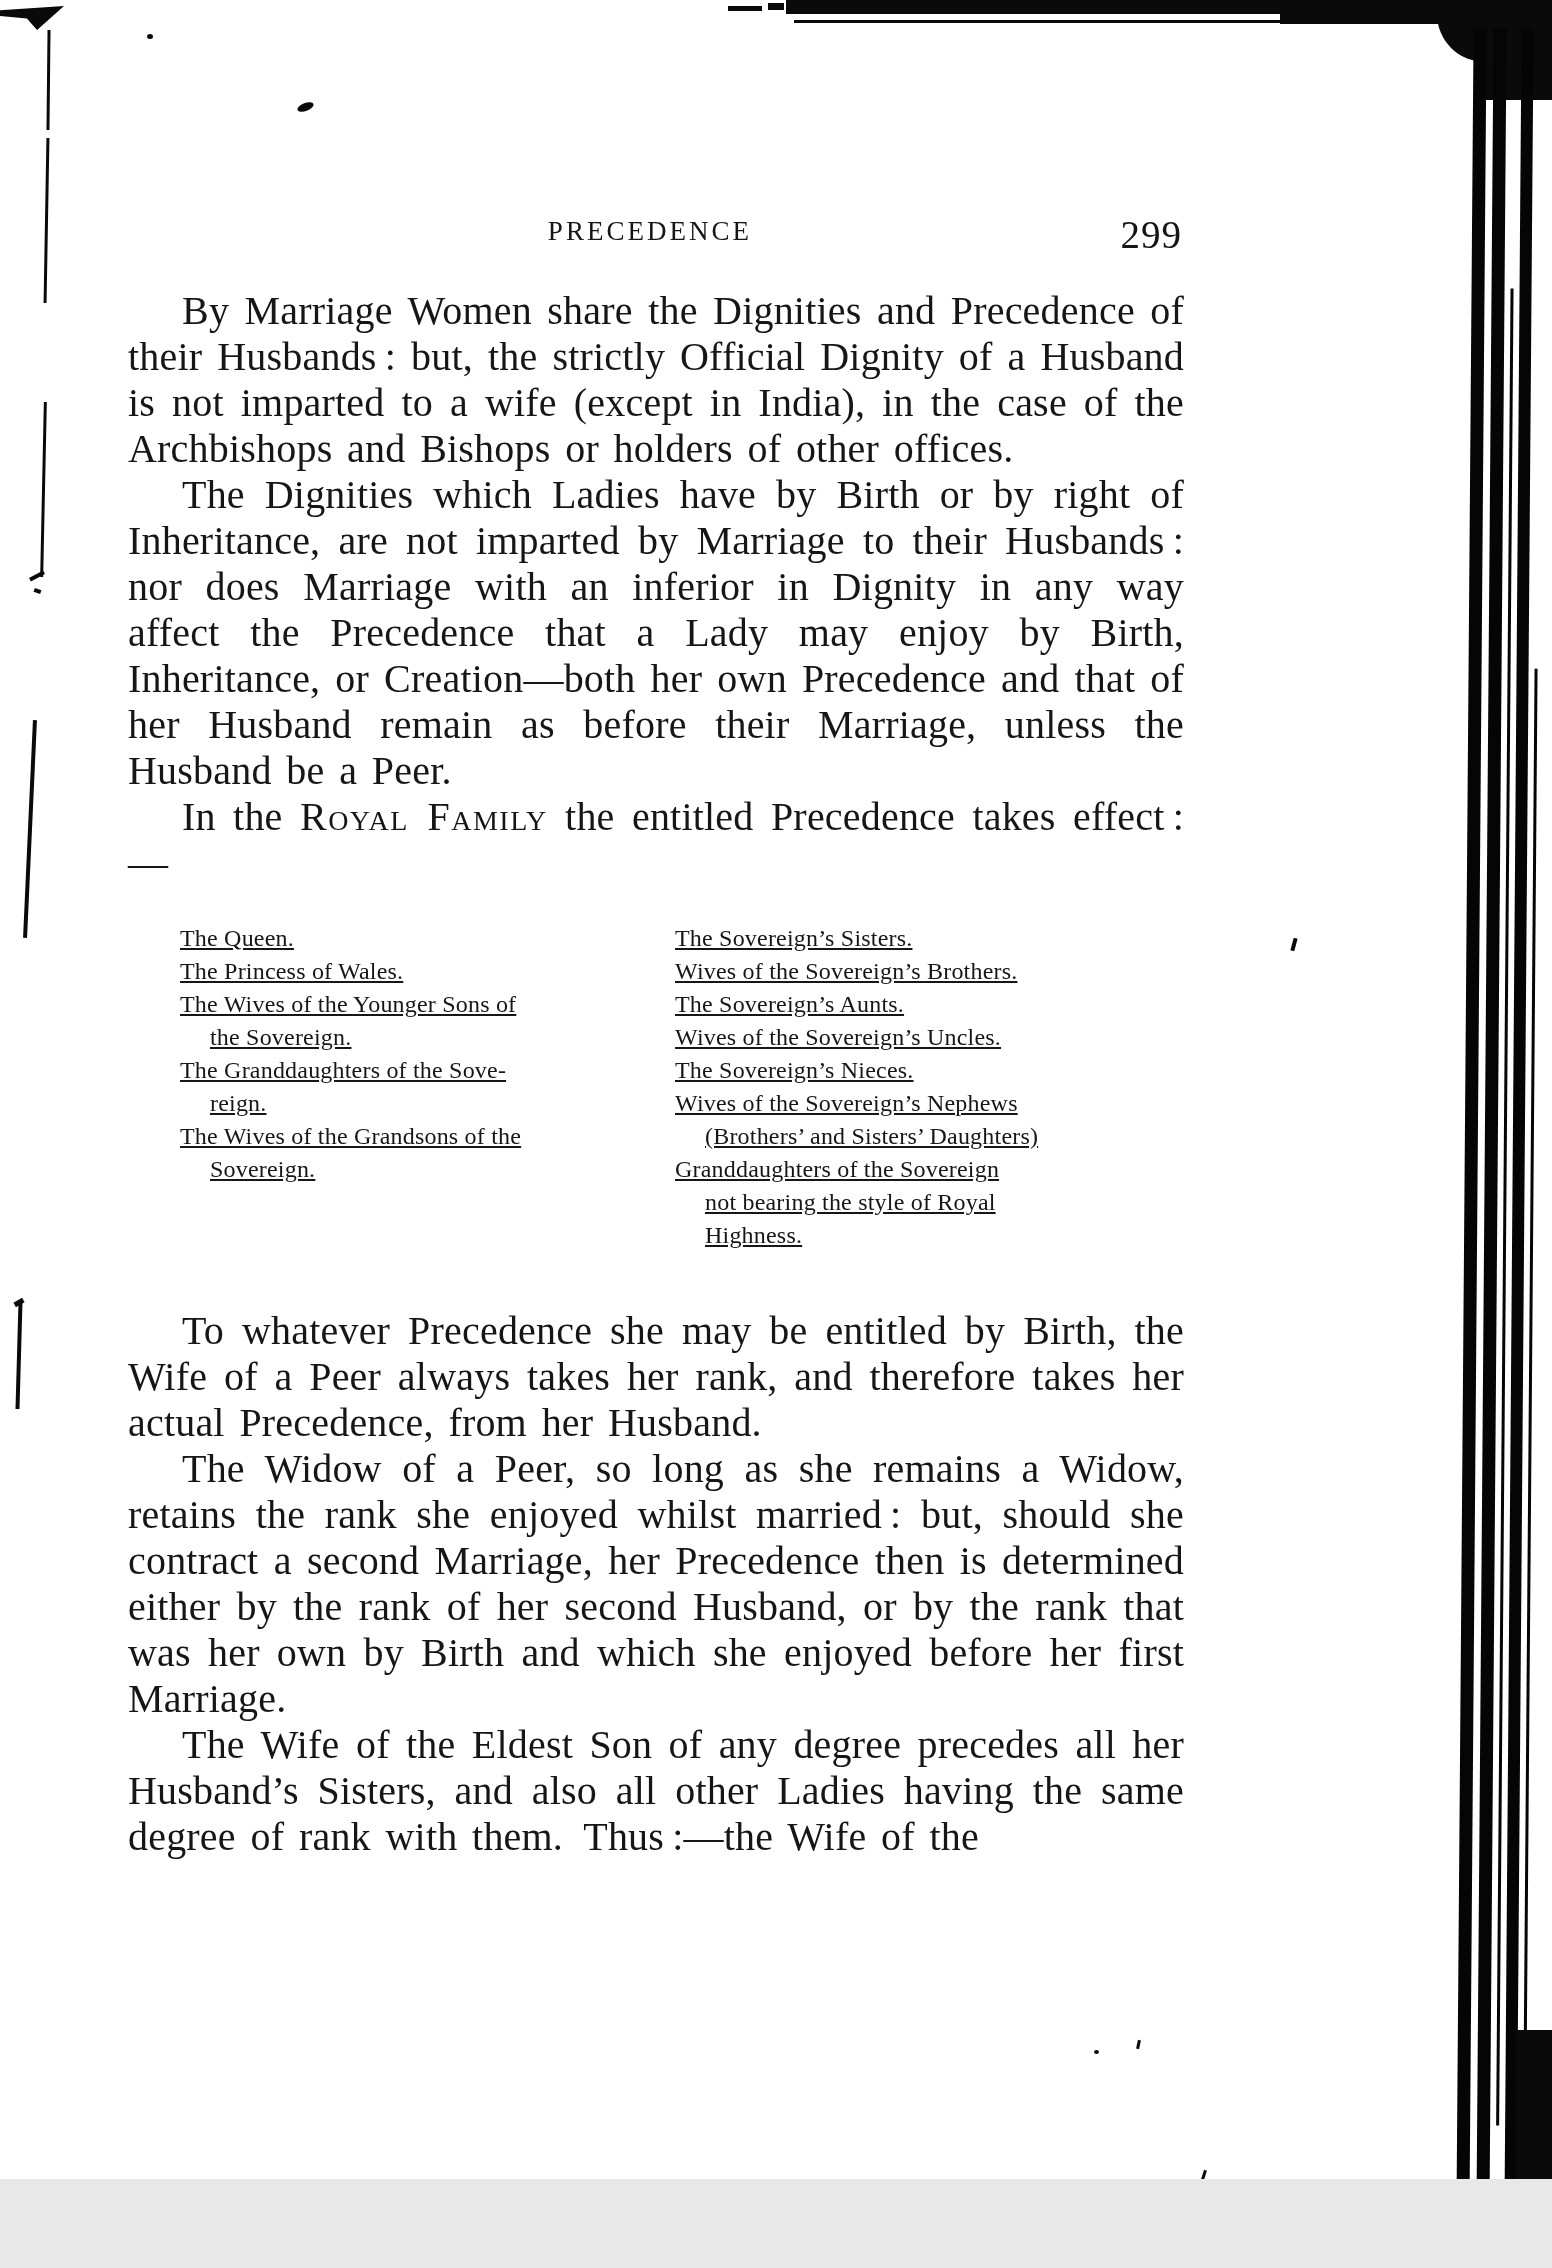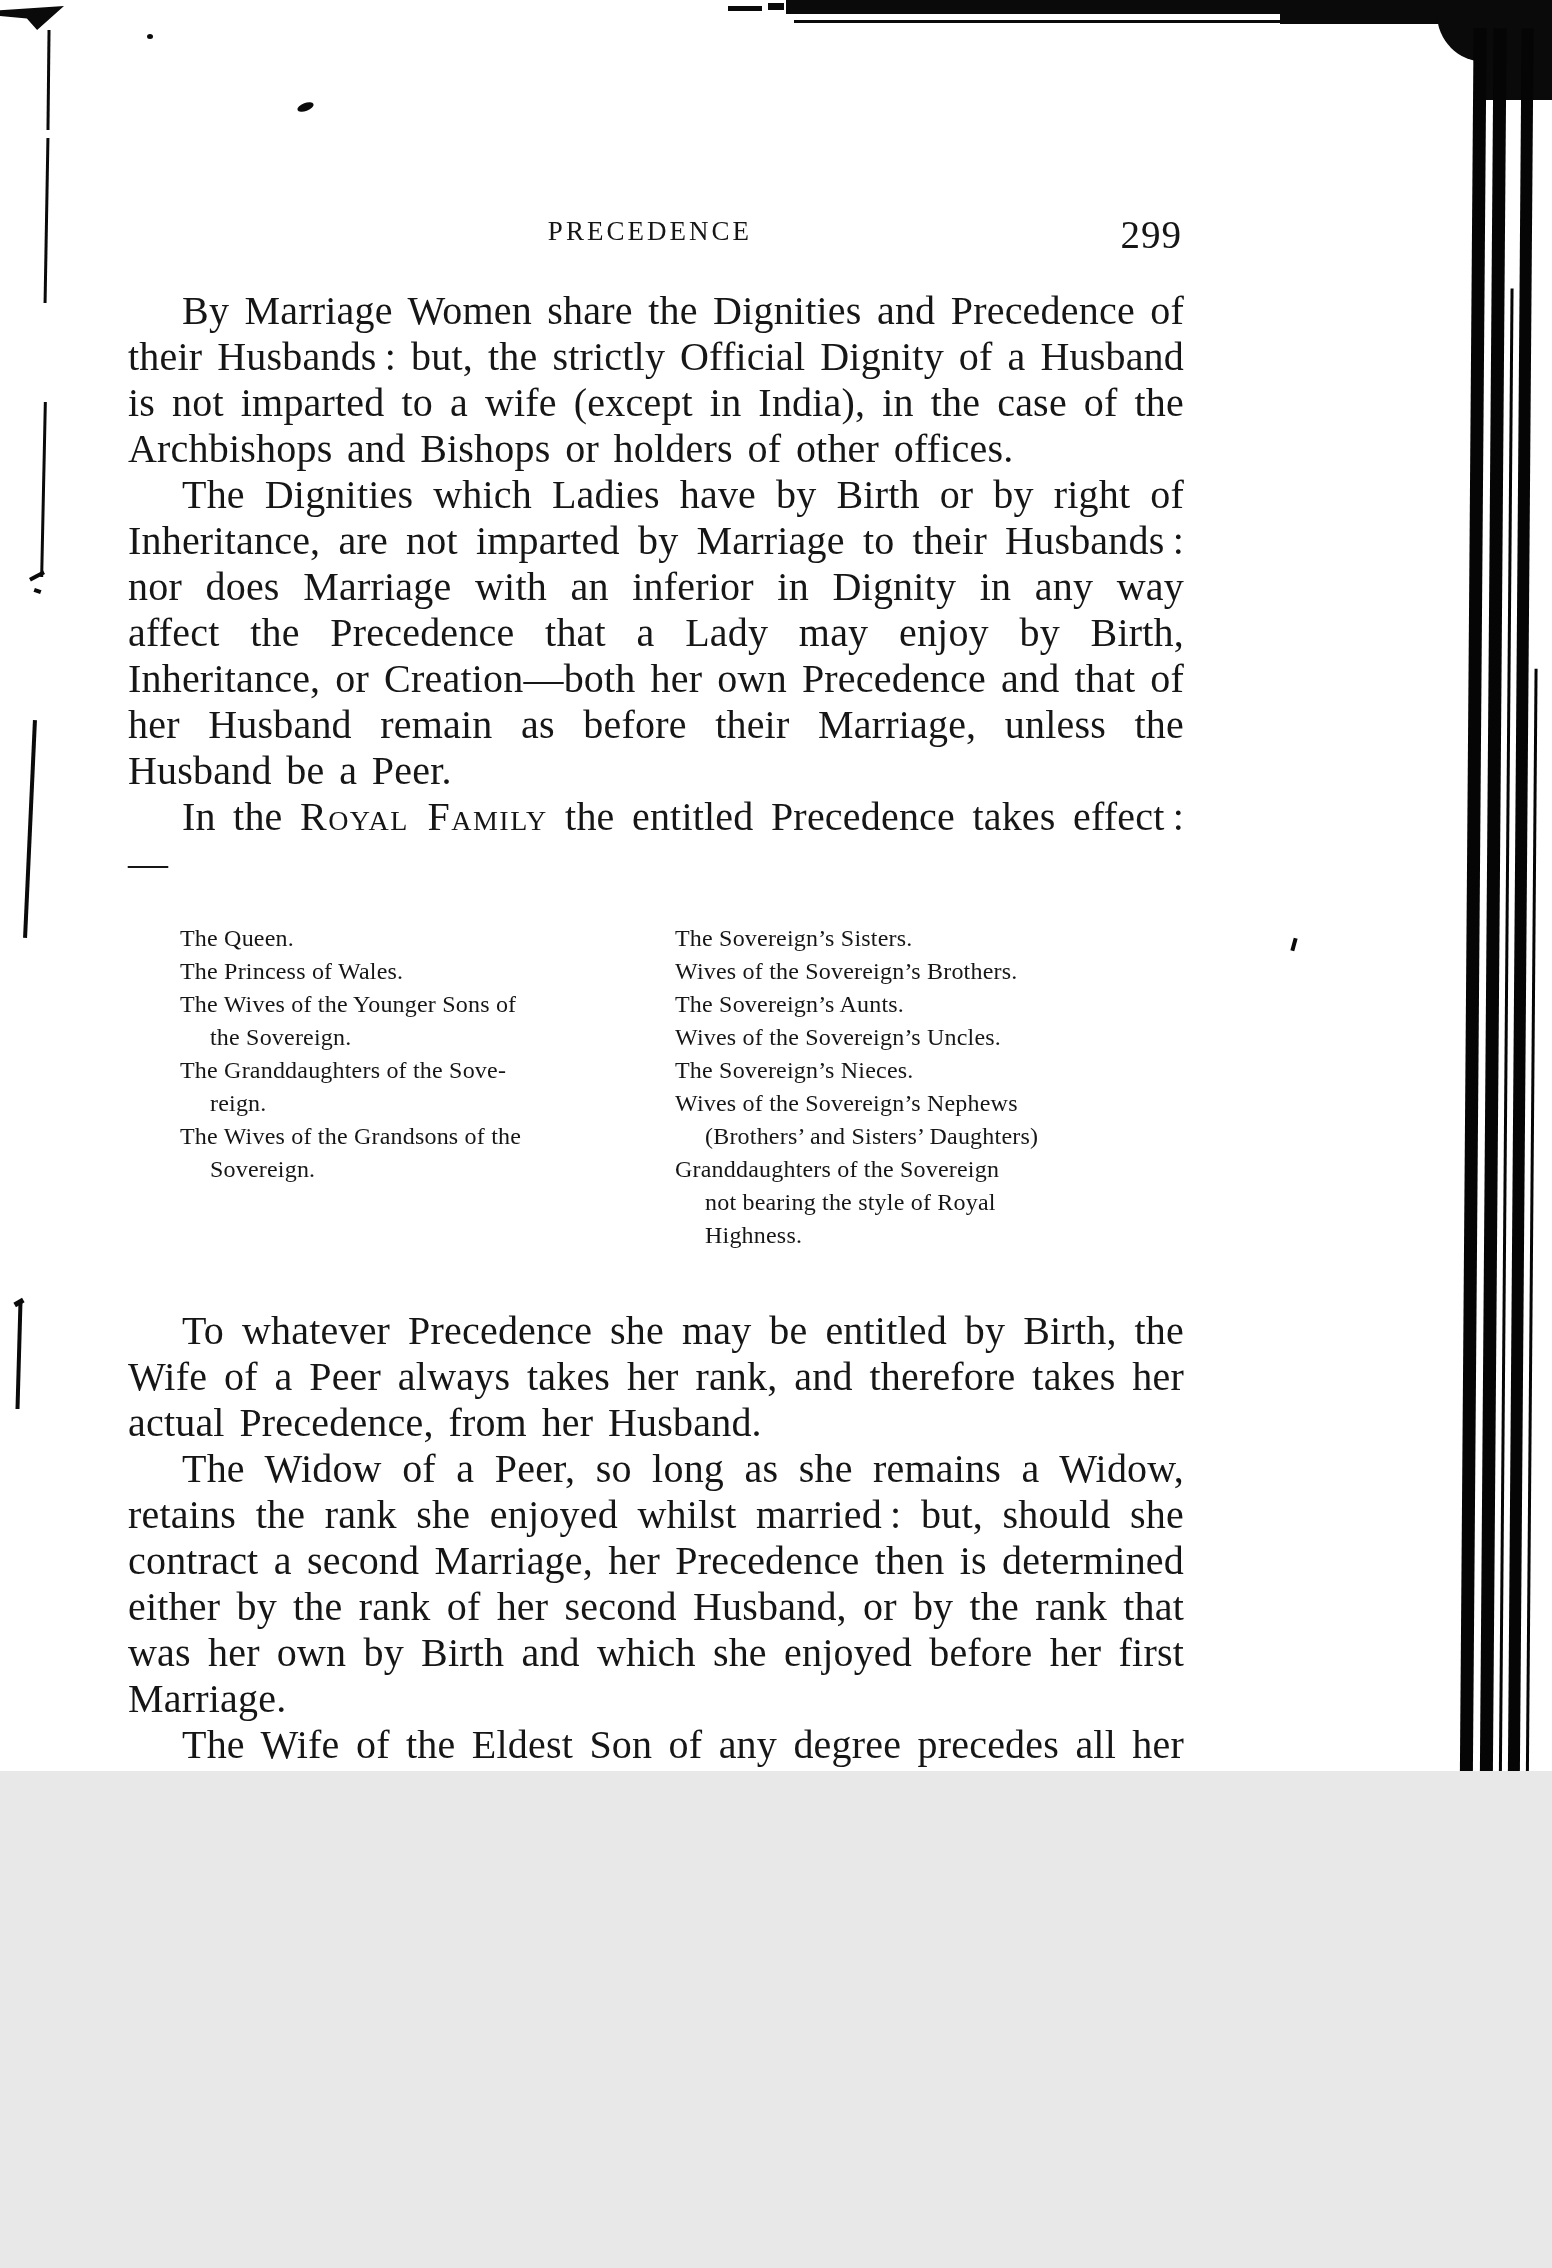--- a/index.html
+++ b/index.html
@@ -1,36 +1,36 @@
 <!DOCTYPE html>
 <html><head>
 <meta charset="utf-8">
 <style>
   html,body { margin:0; padding:0; background:#e8e8e8; }
   .page {
-    position:relative; width:1552px; height:1771px;
+    position:relative; width:1552px; height:2179px;
     background:#ffffff; overflow:hidden;
     font-family:"Liberation Serif","DejaVu Serif",serif;
     color:#161616;
   }
   
   .content { position:absolute; left:128px; top:212px; width:1056px; }
   .running-header { position:relative; height:42px; margin-bottom:34px; }
   .running-title {
     position:absolute; left:50%; top:4px; transform:translateX(-53%);
     font-size:27px; letter-spacing:3px;
   }
   .page-number { position:absolute; right:2px; top:0; font-size:39px; letter-spacing:1px; }
   .para {
     margin:0; font-size:40px; line-height:46px;
     text-align:justify; word-spacing:4.5px; letter-spacing:0.2px;
   }
   .para.indent { text-indent:54px; }
   .smallcaps { font-variant:small-caps; letter-spacing:1.5px; }
-  .plist { display:flex; margin:36px 0 56px 52px; }
+  .plist { display:flex; margin:36px 0 56px 52px;text-decoration:underline; }
   .pcol { font-size:24px; line-height:33px; letter-spacing:0.2px; }
   .pcol.left  { width:450px; margin-right:45px; }
   .pcol.right { width:505px; }
   .li { white-space:pre-line; padding-left:30px; text-indent:-30px; }
   
   .a { position:absolute; background:#0a0a0a; }
   .stripes { position:absolute; left:1440px; top:28px; width:112px; height:2240px;
              transform:rotate(0.45deg); transform-origin:bottom left; }
   .stripes .a { background:#050505; }
 </style>

